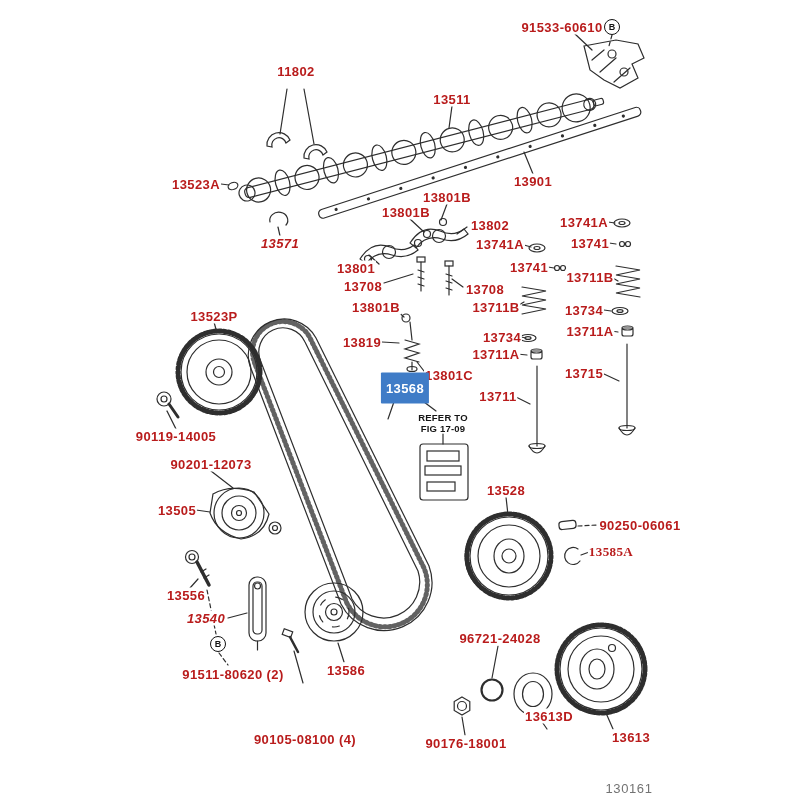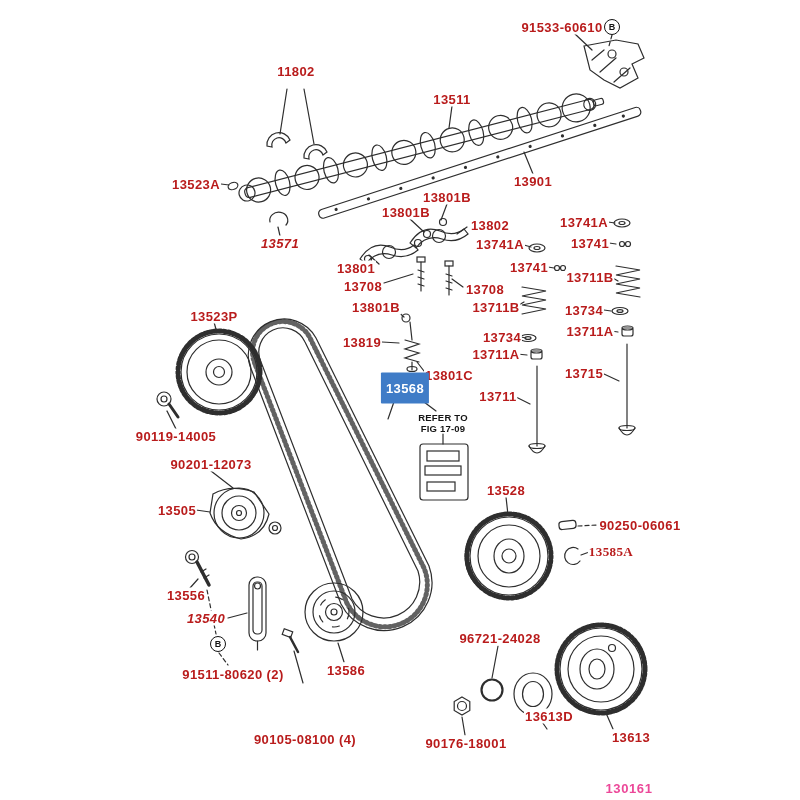--- a/index.html
+++ b/index.html
@@ -23,21 +23,21 @@
     font-size:9px;font-weight:bold;color:#141414;line-height:14px;text-align:center;
     background:#fff;
   }
   .refer-note{
     position:absolute;left:443px;top:423px;transform:translate(-50%,-50%);
     font-size:9.5px;font-weight:bold;color:#141414;text-align:center;line-height:11px;
     letter-spacing:.2px;white-space:nowrap;
   }
   .figure-number{
     position:absolute;left:629px;top:788px;transform:translate(-50%,-50%);
-    font-size:13px;font-weight:bold;color:#ec4899;letter-spacing:.6px;
+    font-size:13px;font-weight:normal;color:#737373;letter-spacing:.6px;
   }
 </style>
 </head>
 <body>
 
 <div id="stage">
 
   <svg id="diagram-svg" width="800" height="800" viewBox="0 0 800 800">
     <g stroke="#2e2e2e" fill="none" stroke-width="1.2" stroke-linecap="round">
 

